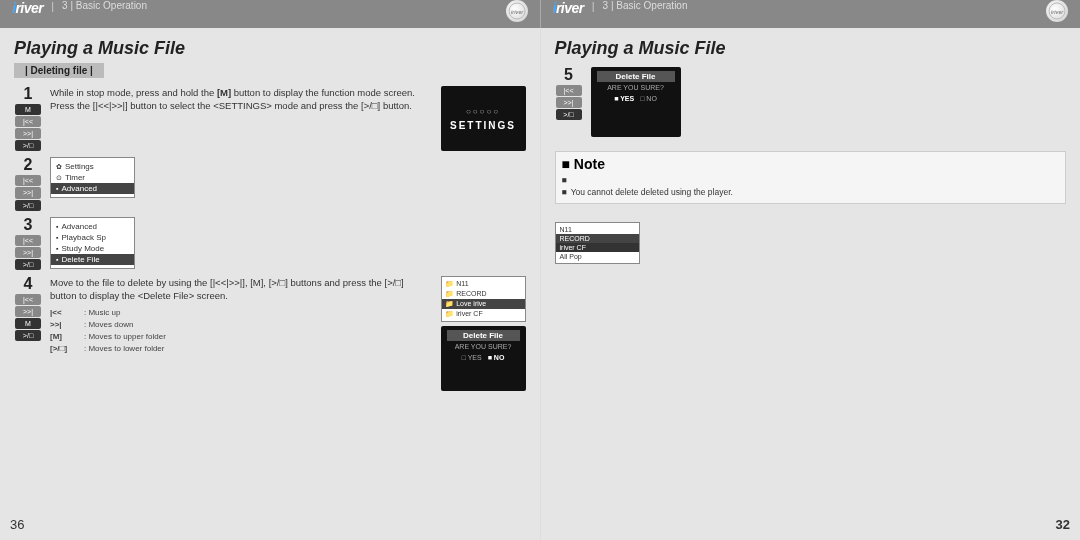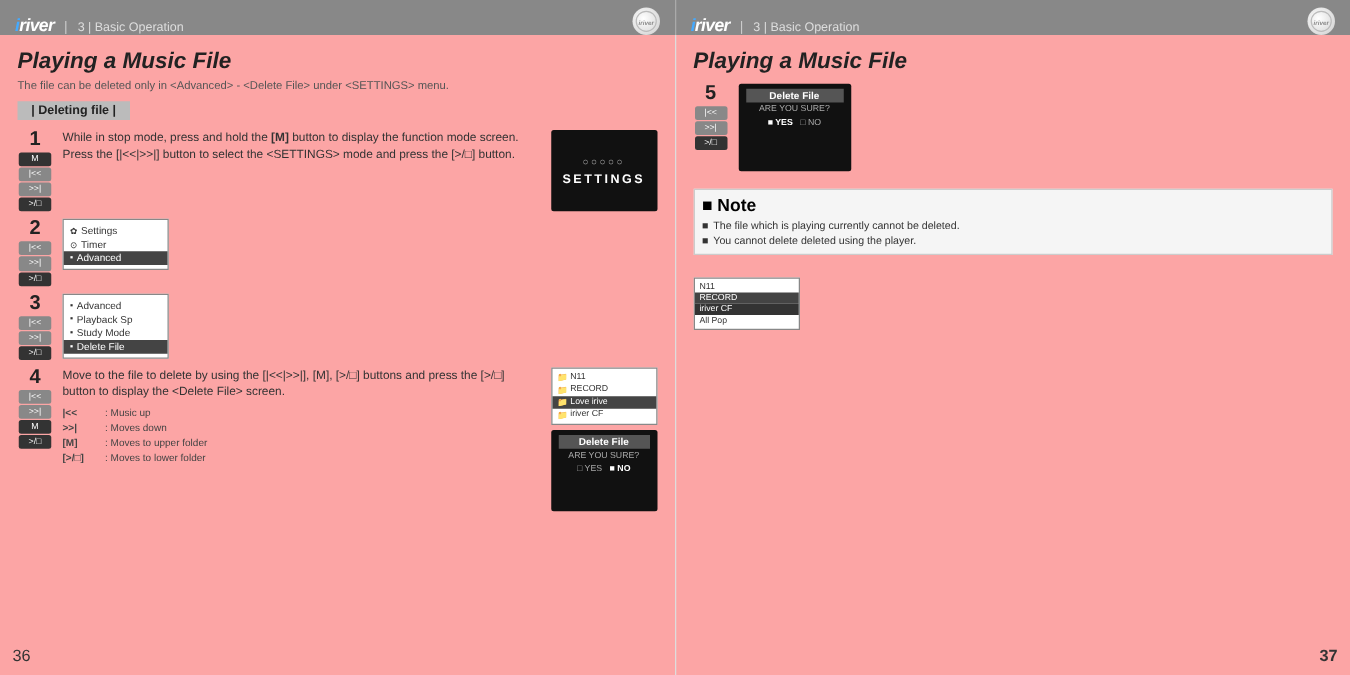--- a/index.html
+++ b/index.html
@@ -16,21 +16,21 @@
 
     
     .header {
       display: flex;
       background: #888;
       height: 28px;
     }
     .header-half {
       flex: 1;
       display: flex;
-      align-items: flex-end;
+      align-items: flex-start;
       padding: 0 12px;
       gap: 8px;
       border-right: 1px solid #aaa;
     }
     .header-half:last-child { border-right: none; }
     .iriver-logo {
       font-style: italic;
       font-weight: bold;
       font-size: 14px;
       color: #fff;
@@ -55,21 +55,21 @@
       align-items: center;
       justify-content: center;
       font-size: 6px;
       color: #888;
     }
 
     
     .content {
       display: flex;
       flex: 1;
-      background: #fca5a5;
+      background: #e5e5e5;
     }
     .page-half {
       flex: 1;
       padding: 10px 14px;
       border-right: 1px solid #ddd;
       position: relative;
     }
     .page-half:last-child { border-right: none; }
 
     .page-title {
@@ -366,21 +366,20 @@
         <text x="9" y="12" text-anchor="middle" fill="#888" font-size="5" font-style="italic" font-weight="bold">iriver</text>
       </svg>
     </div>
   </div>
 </div>
 
 <div class="content">
 
   <div class="page-half">
     <div class="page-title">Playing a Music File</div>
-    <div class="page-subtitle">The file can be deleted only in &lt;Advanced&gt; - &lt;Delete File&gt; under &lt;SETTINGS&gt; menu.</div>
     <div class="section-header">| Deleting file |</div>
 
     <div class="steps">
 
       <div class="step">
         <div class="step-left">
           <div class="step-number">1</div>
           <div class="step-buttons">
             <div class="btn-device dark">M</div>
             <div class="btn-device gray">|&lt;&lt;</div>
@@ -519,36 +518,35 @@
             <span class="del-opt active">■ YES</span>
             <span class="del-opt">□ NO</span>
           </div>
         </div>
       </div>
 
       <div class="note-box">
         <div class="note-title">■ Note</div>
         <div class="note-item">
           <span class="note-bullet">■</span>
-          <span>The file which is playing currently cannot be deleted.</span>
         </div>
         <div class="note-item">
           <span class="note-bullet">■</span>
           <span>You cannot delete deleted using the player.</span>
         </div>
       </div>
 
       <div style="display:flex; gap:8px; margin-top:4px;">
         <div style="width:90px;">
           <div class="screen-right-filelist">
             <div class="screen-right-filelist-item" style="padding:1px 4px;">N11</div>
             <div class="screen-right-filelist-item selected" style="padding:1px 4px;">RECORD</div>
             <div class="screen-right-filelist-item selected" style="padding:1px 4px; background:#333;">iriver CF</div>
             <div class="screen-right-filelist-item" style="padding:1px 4px;">All Pop</div>
           </div>
         </div>
       </div>
     </div>
 
-    <div class="page-num-right">37</div>
+    <div class="page-num-right">32</div>
   </div>
 
 </div>
 
 </body></html>

